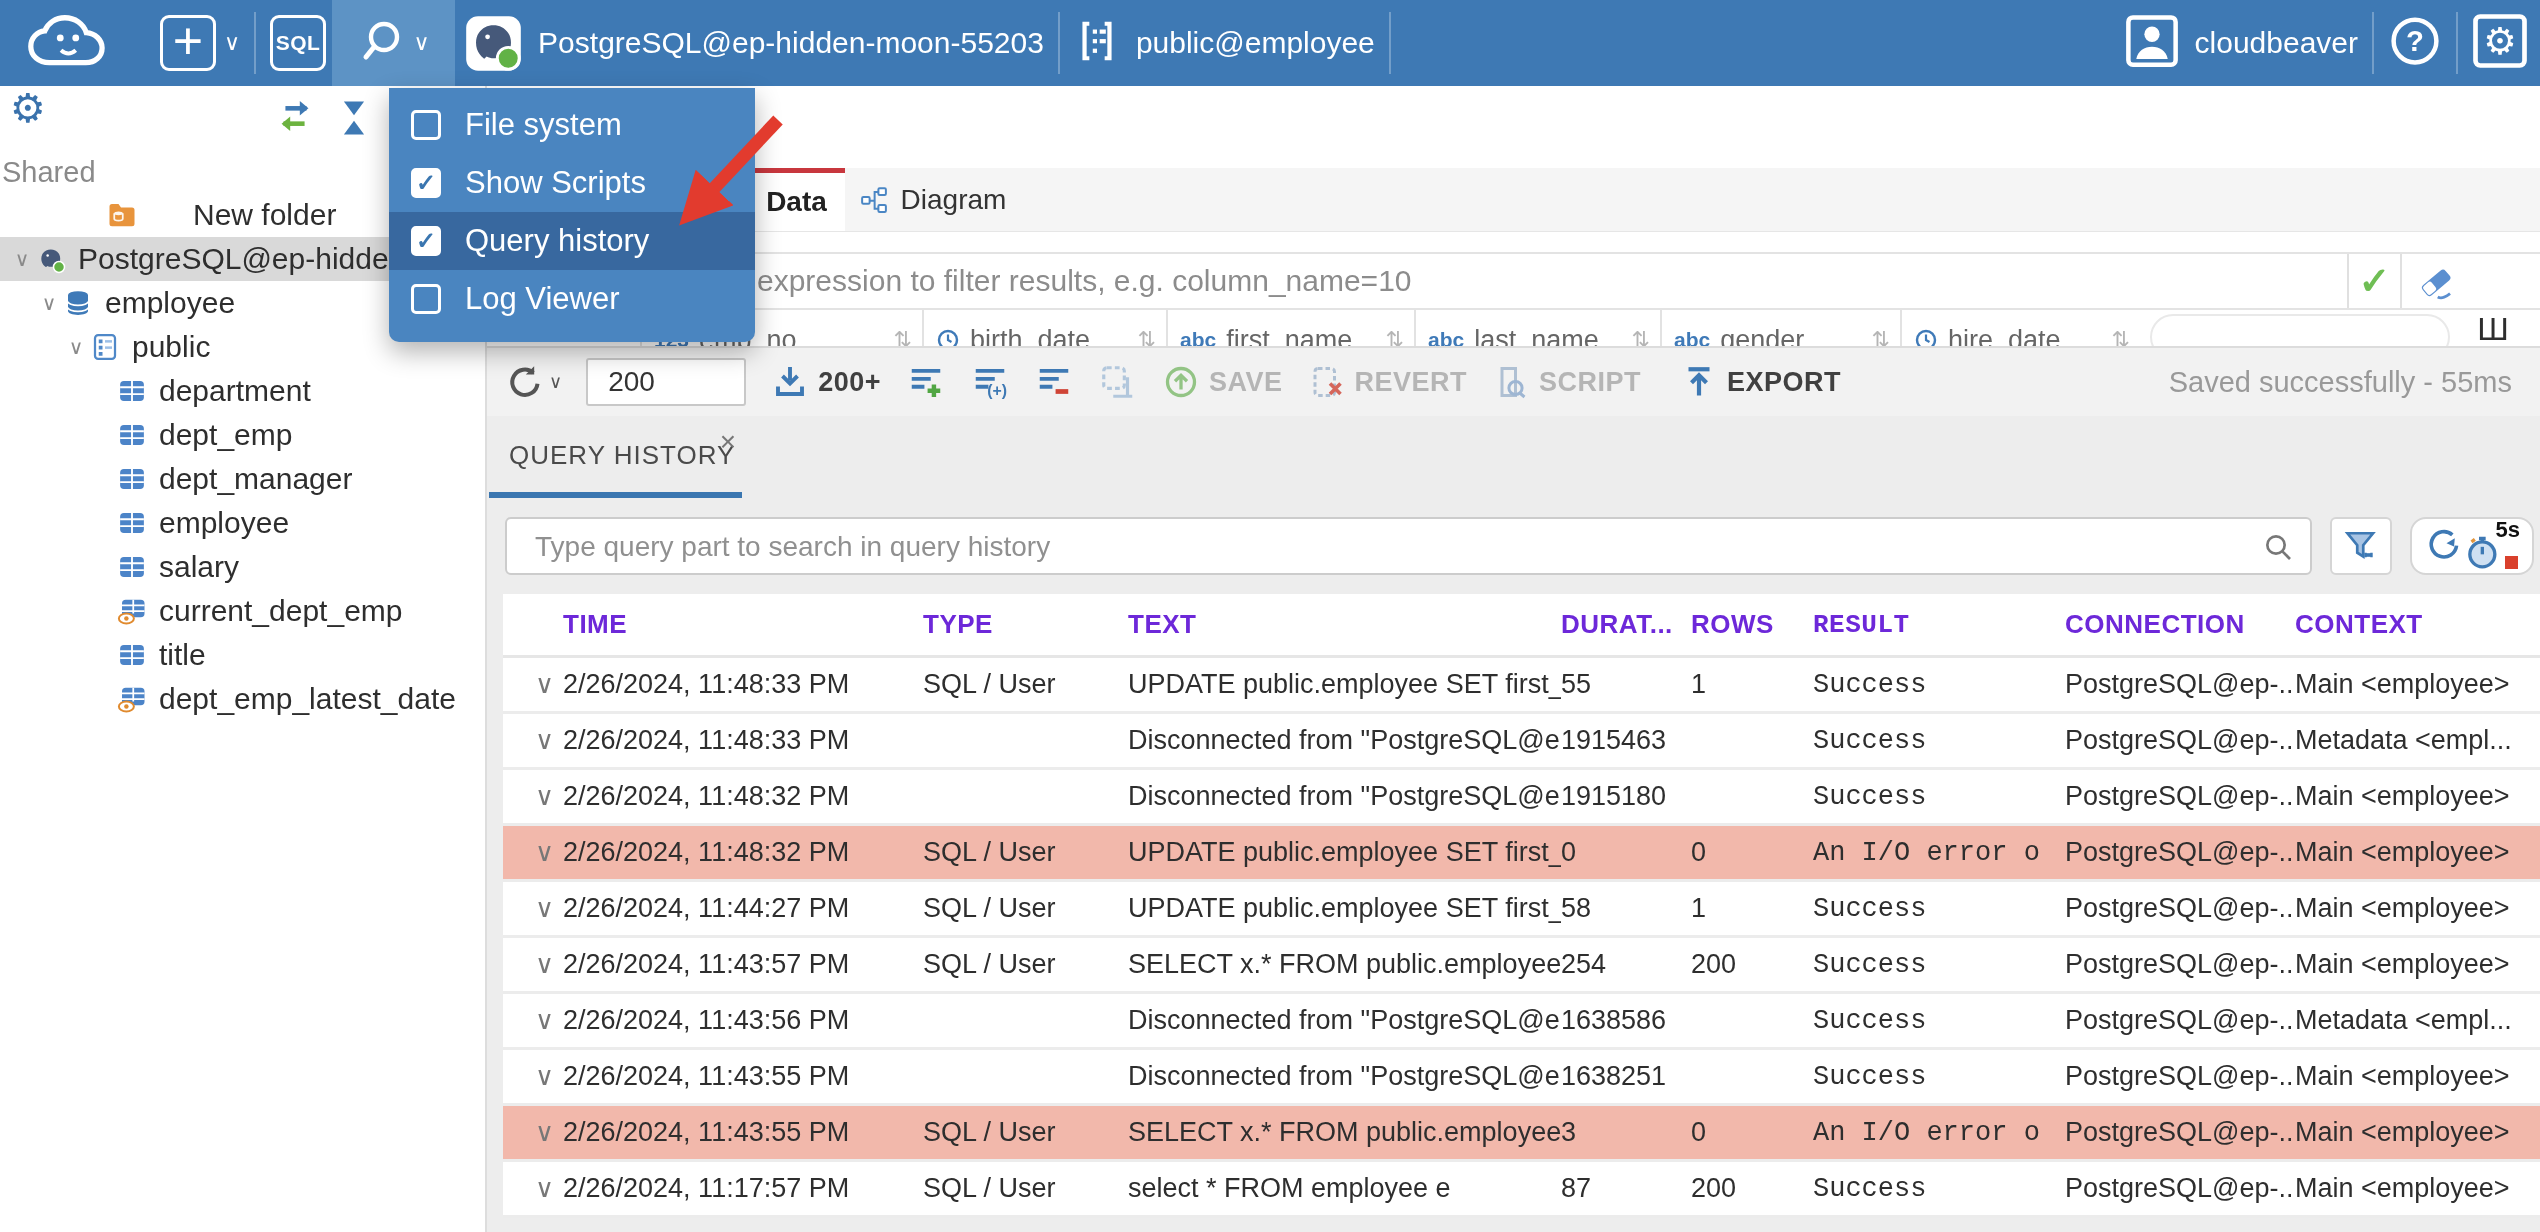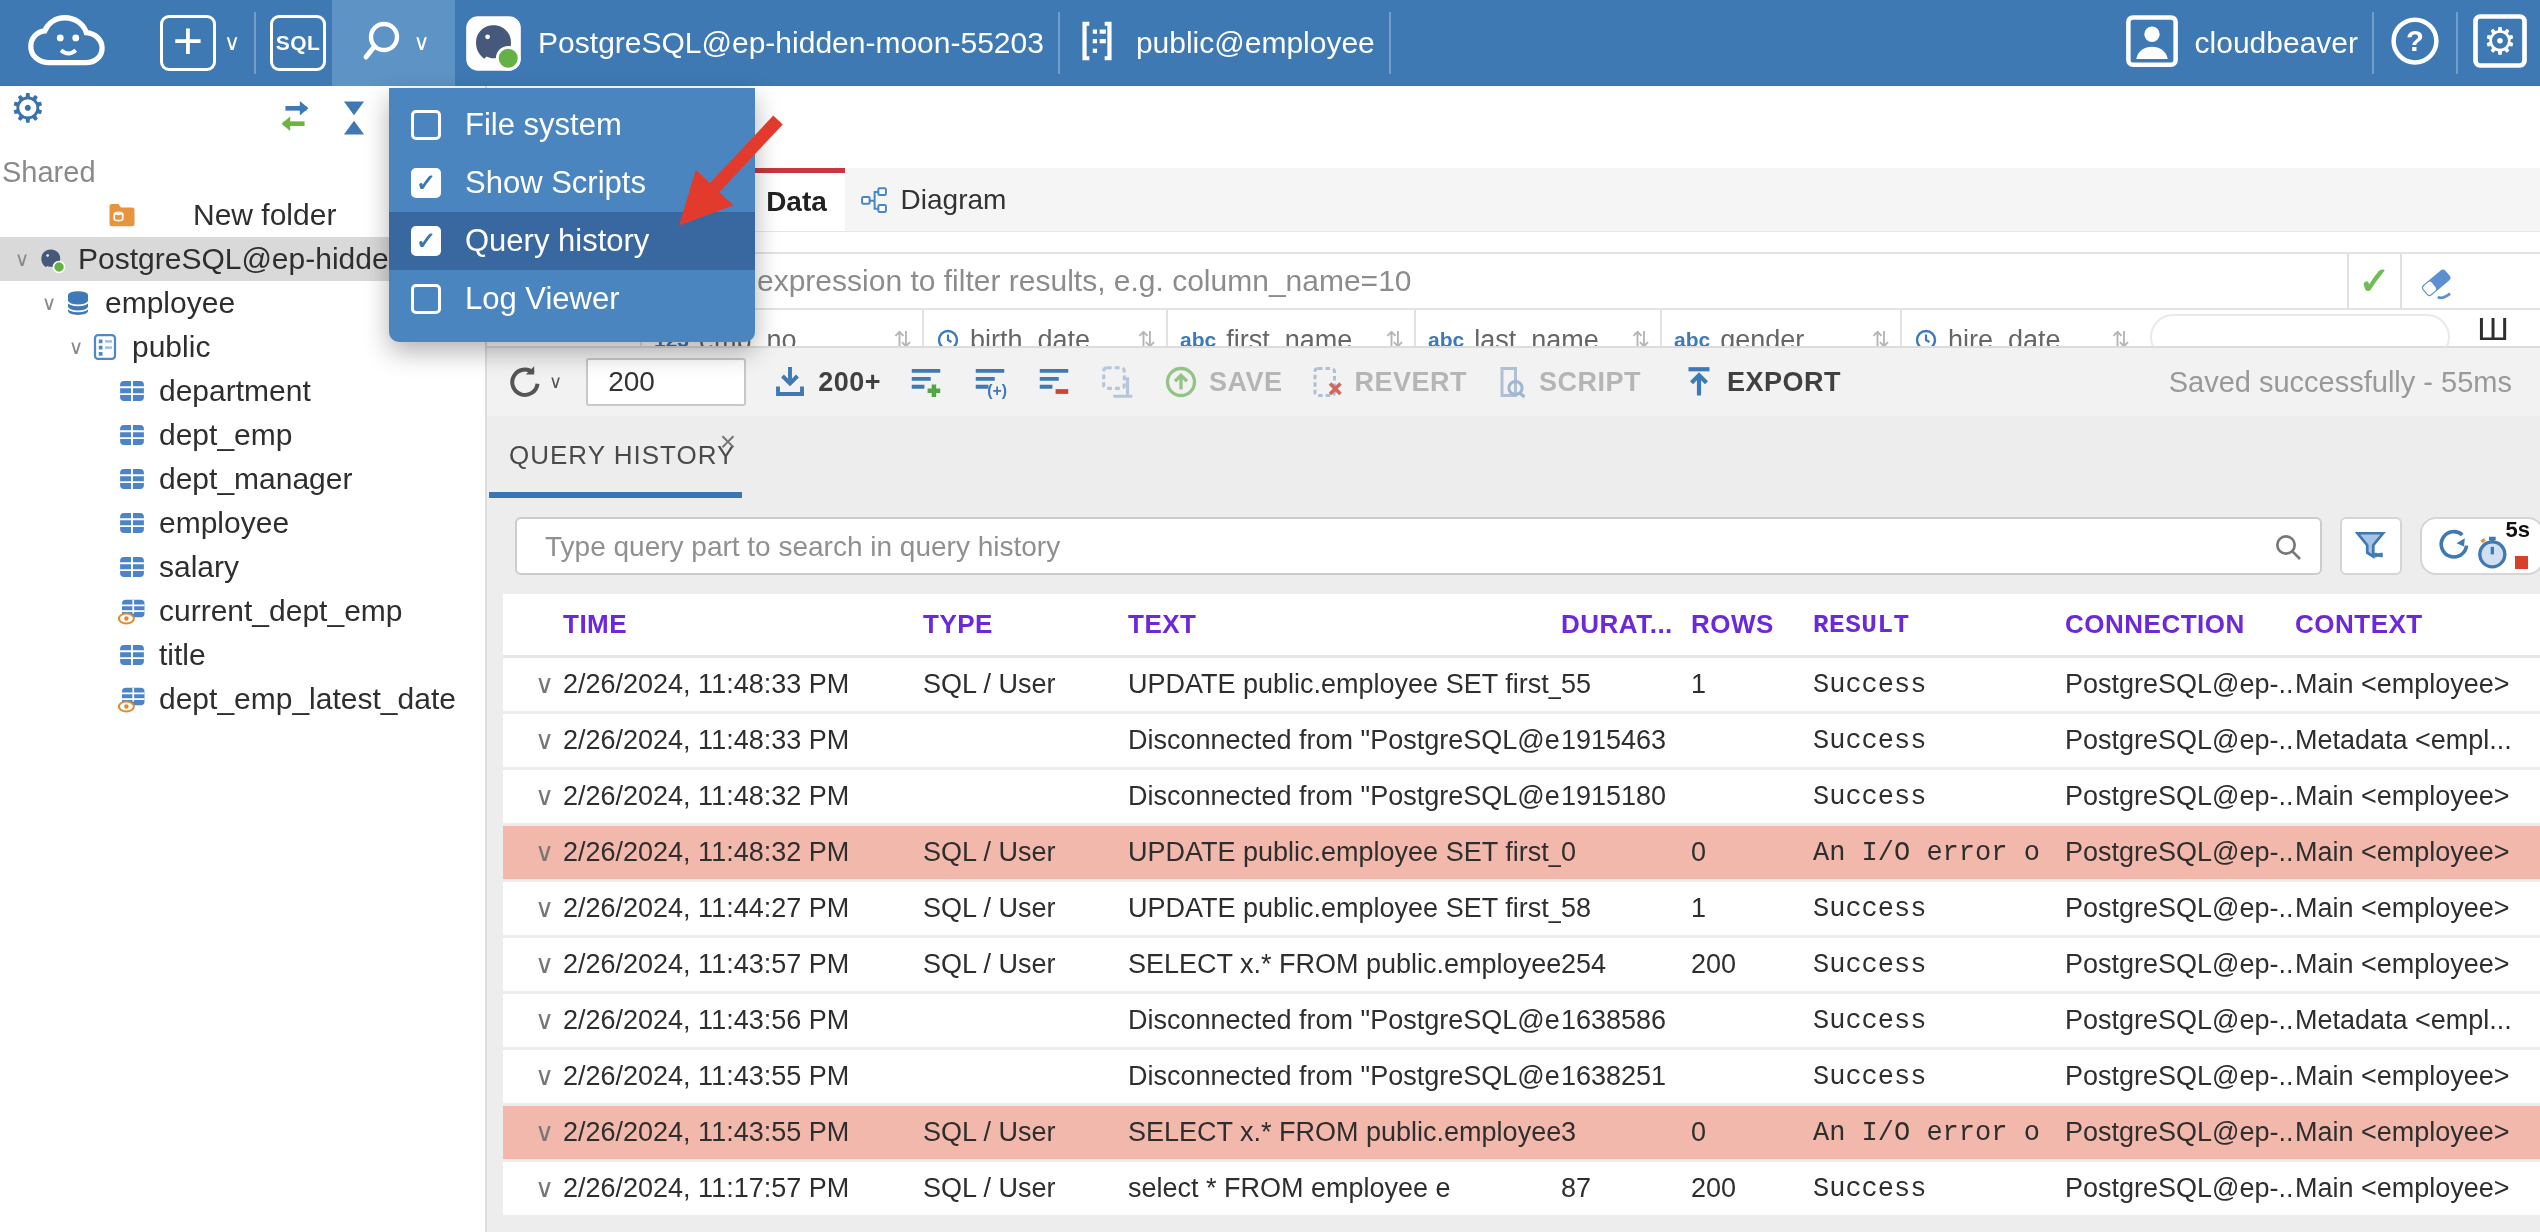--- a/index.html
+++ b/index.html
@@ -89,21 +89,21 @@
               font-size:28px;color:#333;display:flex;align-items:center;padding-left:20px;margin-left:24px;}
   .tstatus{position:absolute;right:28px;top:18px;font-size:29px;color:#999;}
 
   
   .qh{position:absolute;left:0;top:330px;width:2053px;height:816px;background:#ededed;}
   .qh-tabbar{position:relative;height:82px;}
   .qh-tab{position:absolute;left:2px;top:0;width:253px;height:82px;}
   .qh-tab-label{position:absolute;left:20px;top:24px;font-size:26px;color:#4a4a4a;letter-spacing:1px;}
   .qh-tab-close{position:absolute;right:6px;top:10px;font-size:28px;color:#777;}
   .qh-underline{position:absolute;left:0;bottom:0;width:253px;height:6px;background:#3a76b0;}
-  .qh-search-row{position:relative;height:96px;margin-left:10px;}
+  .qh-search-row{position:relative;height:96px;}
   .qh-search{position:absolute;left:18px;top:19px;width:1807px;height:58px;background:#fff;
              border:2px solid #ccc;border-radius:6px;}
   .qh-search-ph{position:absolute;left:28px;top:12px;font-size:28px;color:#909090;}
   .qh-search-mag{position:absolute;right:16px;top:12px;}
   .qh-filter-btn{position:absolute;left:1843px;top:19px;width:62px;height:58px;background:#fff;
                  border:2px solid #d5d5d5;border-radius:6px;display:flex;align-items:center;justify-content:center;}
   .qh-refresh-group{position:absolute;left:1923px;top:19px;width:124px;height:58px;background:#fff;
                     border:2px solid #d5d5d5;border-radius:16px;display:flex;align-items:center;}
   .qh-stopwatch{position:relative;width:56px;height:58px;}
   .sw-5s{position:absolute;right:0px;top:0px;font-size:22px;font-weight:700;color:#111;}

